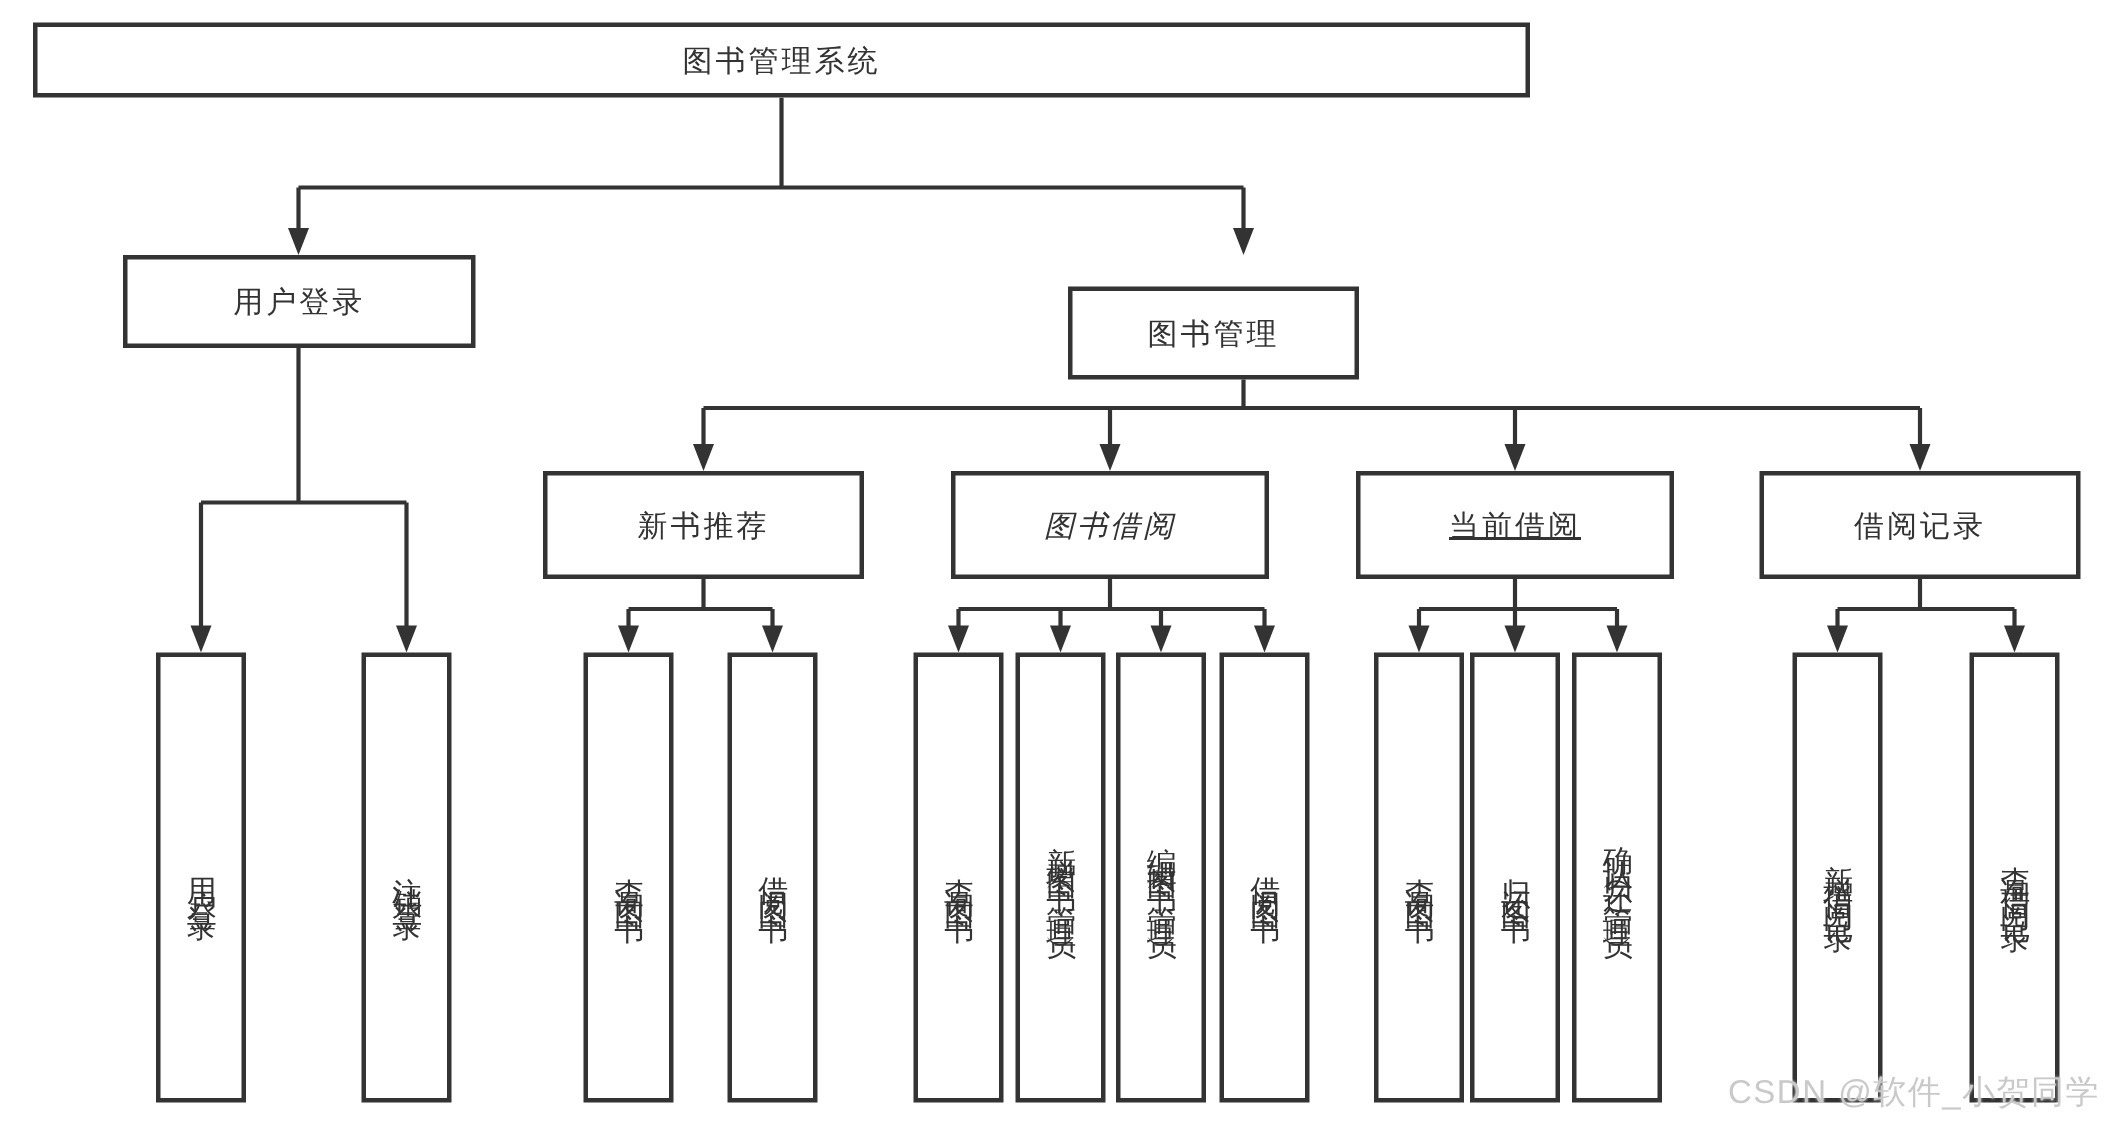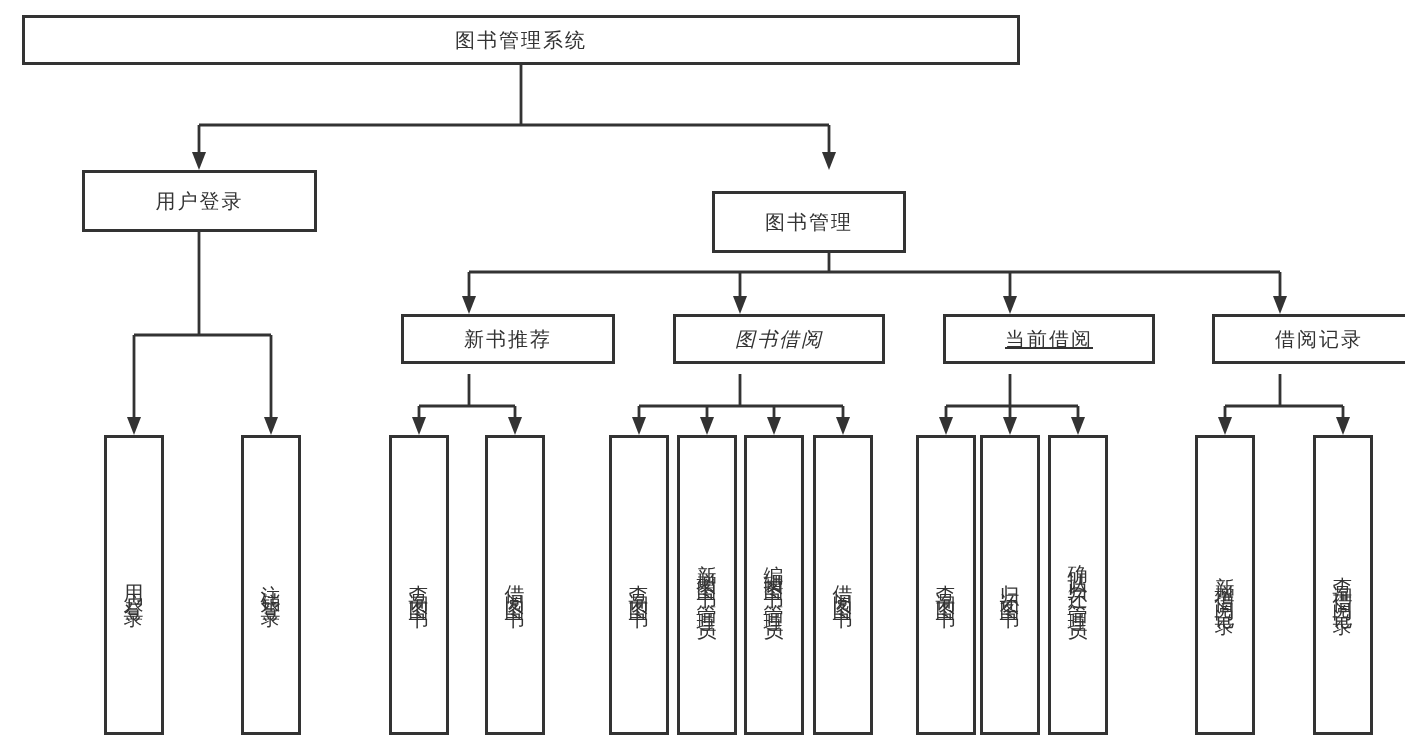--- a/index.html
+++ b/index.html
@@ -37,21 +37,21 @@
     font-size: 20px;
     color: #333333;
     letter-spacing: 2px;
   }
   
   .node.root   { left: 22px;  top: 15px;  width: 998px; height: 50px; }
   
   .node.lv2-a  { left: 82px;  top: 170px; width: 235px; height: 62px; }
   .node.lv2-b  { left: 712px; top: 170px; width: 194px; height: 62px; margin-top: 21px; }
   
-  .node.lv3    { top: 314px; height: 50px; margin-left: 39px; }
+  .node.lv3    { top: 314px; height: 72px; }
   .node.lv3-a  { left: 362px;  width: 214px; }
   .node.lv3-b  { left: 634px;  width: 212px; font-style: italic; }
   .node.lv3-c  { left: 904px;  width: 212px; text-decoration: underline; }
   .node.lv3-d  { left: 1173px; width: 214px; }
   
   .node.leaf {
     top: 435px;
     width: 60px;
     height: 300px;
     letter-spacing: 0;
@@ -227,14 +227,15 @@
     <span class="vtext">确认归还（管理员）</span>
   </div>
 
   <div class="node leaf x-br1">
     <span class="vtext">新增借阅记录</span>
   </div>
   <div class="node leaf x-br2">
     <span class="vtext">查询借阅记录</span>
   </div>
 
+  <div class="watermark">CSDN @软件_小贺同学</div>
 
 </div>
 
 </body></html>

